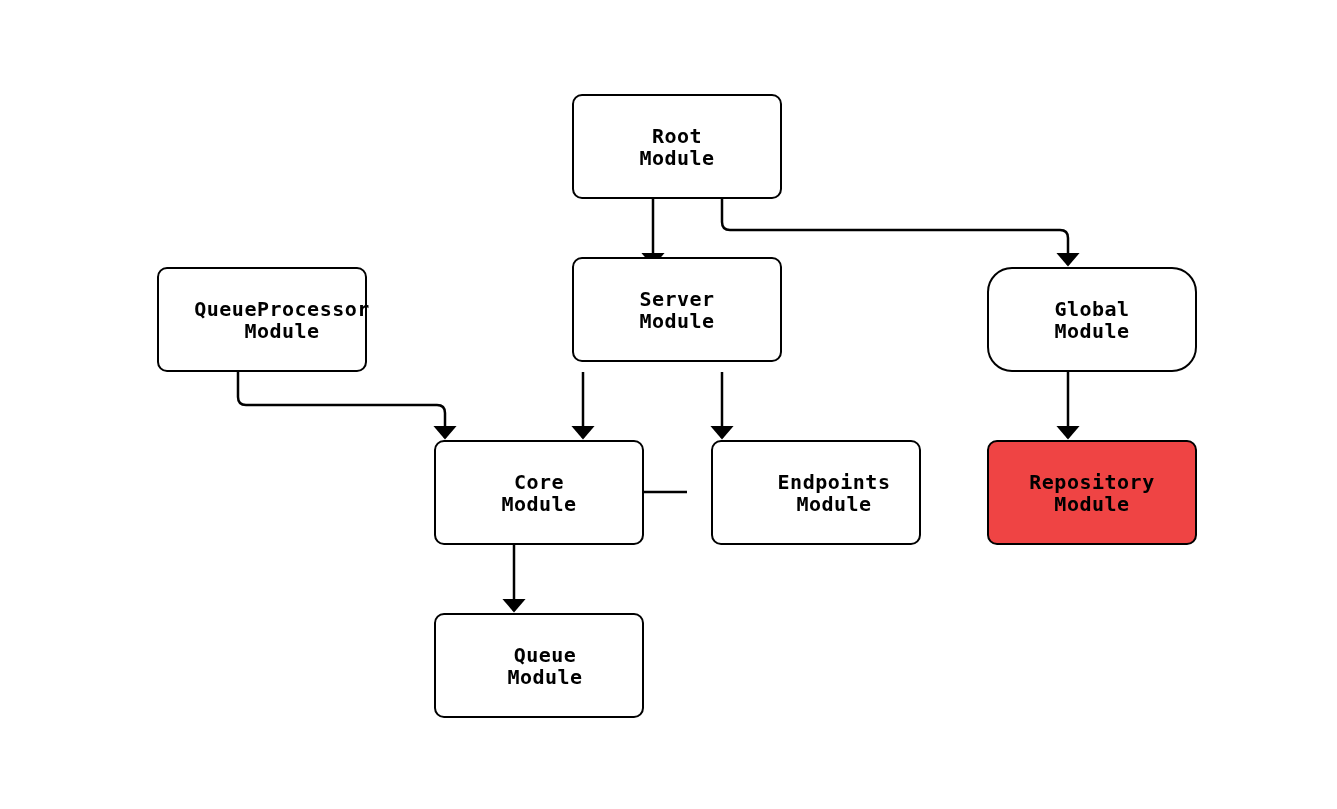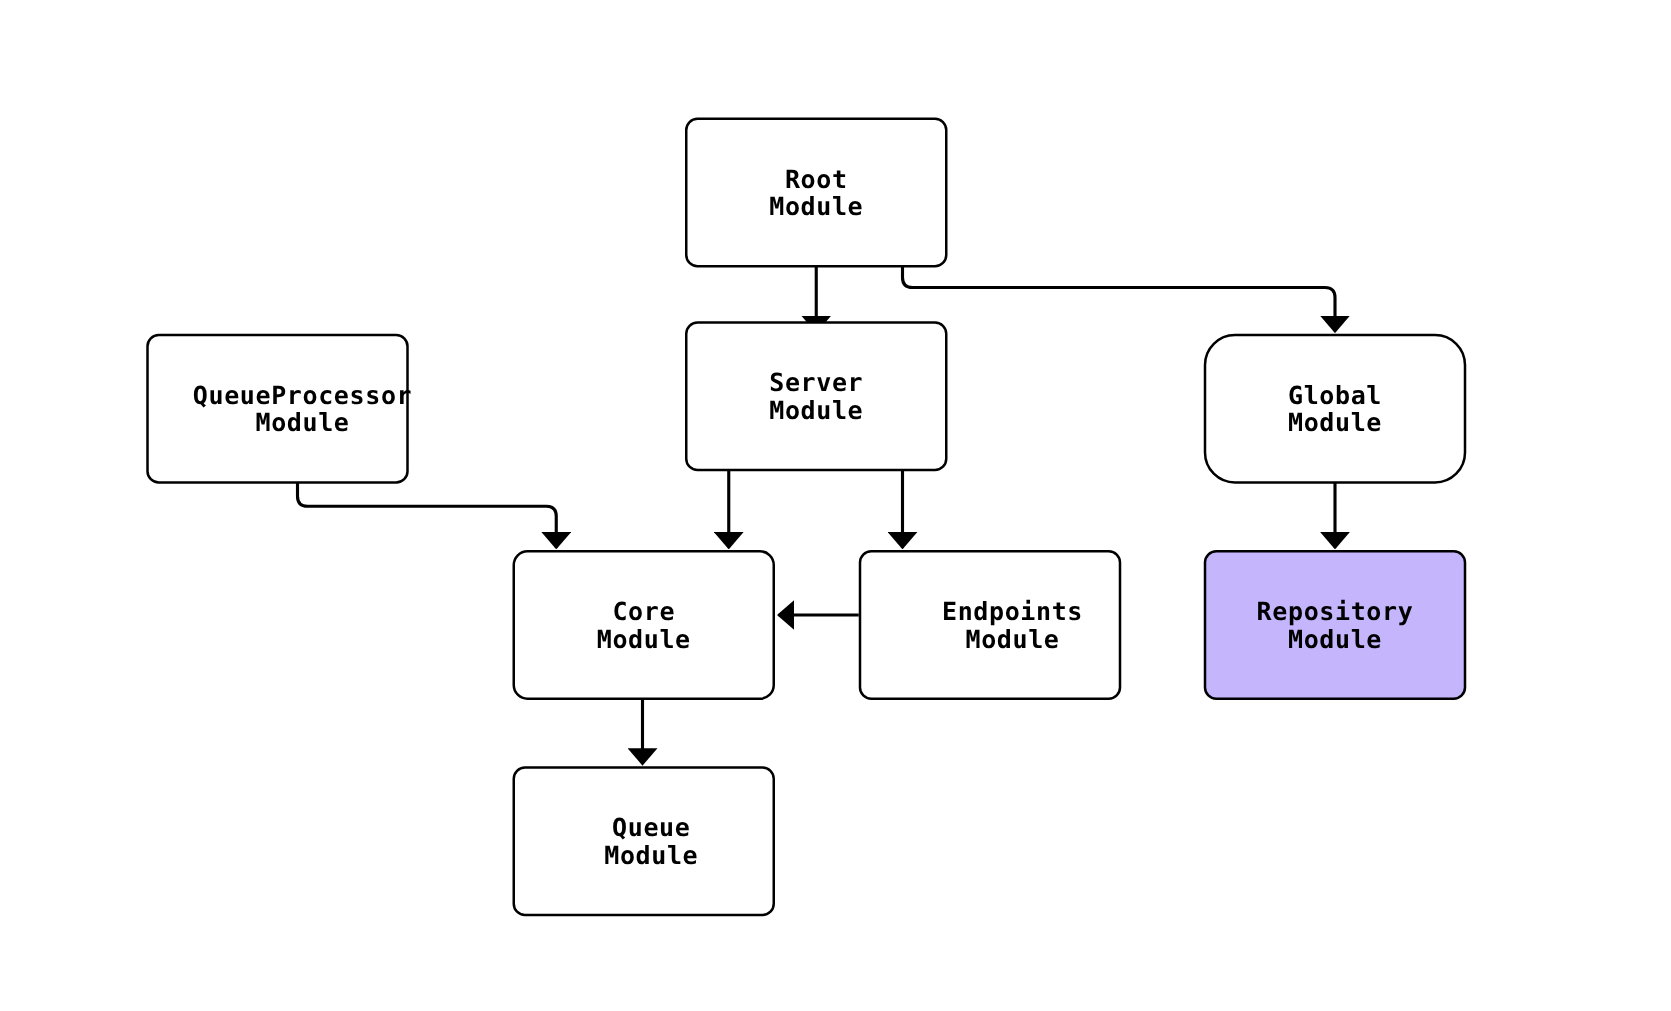--- a/index.html
+++ b/index.html
@@ -23,28 +23,29 @@
     height: 809px;
   }
   .edge {
     fill: none;
     stroke-width: 2.5px;
   }
   .node {
     position: absolute;
     box-sizing: border-box;
     width: 210px;
-    height: 120px;
+    height: 105px;
     border: 2.5px solid #000000;
     border-radius: 10px;
     background: #ffffff;
     display: flex;
     align-items: center;
     justify-content: center;
     text-align: center;
+    margin-left: 24px;
   }
   .node-label {
     white-space: pre-line;
     font-weight: bold;
     font-size: 20px;
     line-height: 22px;
     color: #000000;
     letter-spacing: 0.5px;
   }
 </style>
@@ -67,46 +68,46 @@
       <path d="M 687 492 L 623 492" class="edge" stroke="#000000" marker-end="url(#arrowhead)"></path>
       <path d="M 1068 372 L 1068 438" class="edge" stroke="#000000" marker-end="url(#arrowhead)"></path>
       <path d="M 514 545 L 514 611" class="edge" stroke="#000000" marker-end="url(#arrowhead)"></path>
     </svg>
 
   <div class="node" style="left: 548px; top: 94px; border-color: rgb(0, 0, 0); background: rgb(255, 255, 255); color: rgb(0, 0, 0);">
     <span class="node-label">Root
 Module</span>
   </div>
 
-  <div class="node" style="left: 117px; top: 267px; border-color: rgb(0, 0, 0); background: rgb(255, 255, 255); color: rgb(0, 0, 0); padding-left: 40px;">
+  <div class="node" style="left: 133px; top: 267px; border-color: rgb(0, 0, 0); background: rgb(255, 255, 255); color: rgb(0, 0, 0); padding-left: 40px;">
     <span class="node-label">QueueProcessor
 Module</span>
   </div>
 
   <div class="node" style="left: 548px; top: 257px; border-color: rgb(0, 0, 0); background: rgb(255, 255, 255); color: rgb(0, 0, 0);">
     <span class="node-label">Server
 Module</span>
   </div>
 
   <div class="node" style="left: 963px; top: 267px; border-color: rgb(0, 0, 0); background: rgb(255, 255, 255); color: rgb(0, 0, 0); border-radius: 25px;">
     <span class="node-label">Global
 Module</span>
   </div>
 
-  <div class="node" style="left: 410px; top: 440px; border-color: rgb(0, 0, 0); background: rgb(255, 255, 255); color: rgb(0, 0, 0); border-radius: 12px;">
+  <div class="node" style="left: 410px; top: 440px; border-color: rgb(0, 0, 0); background: rgb(255, 255, 255); color: rgb(0, 0, 0);">
     <span class="node-label">Core
 Module</span>
   </div>
 
   <div class="node" style="left: 687px; top: 440px; border-color: rgb(0, 0, 0); background: rgb(255, 255, 255); color: rgb(0, 0, 0); padding-left: 36px;">
     <span class="node-label">Endpoints
 Module</span>
   </div>
 
-  <div class="node" style="left: 963px; top: 440px; border-color: rgb(0, 0, 0); background: #c4b5fd; color: rgb(0, 0, 0);">
+  <div class="node" style="left: 963px; top: 440px; border-color: rgb(0, 0, 0); background: #ef4444; color: rgb(0, 0, 0);">
     <span class="node-label">Repository
 Module</span>
   </div>
 
   <div class="node" style="left: 410px; top: 613px; border-color: rgb(0, 0, 0); background: rgb(255, 255, 255); color: rgb(0, 0, 0); padding-left: 12px;">
     <span class="node-label">Queue
 Module</span>
   </div>
 
 </div>

